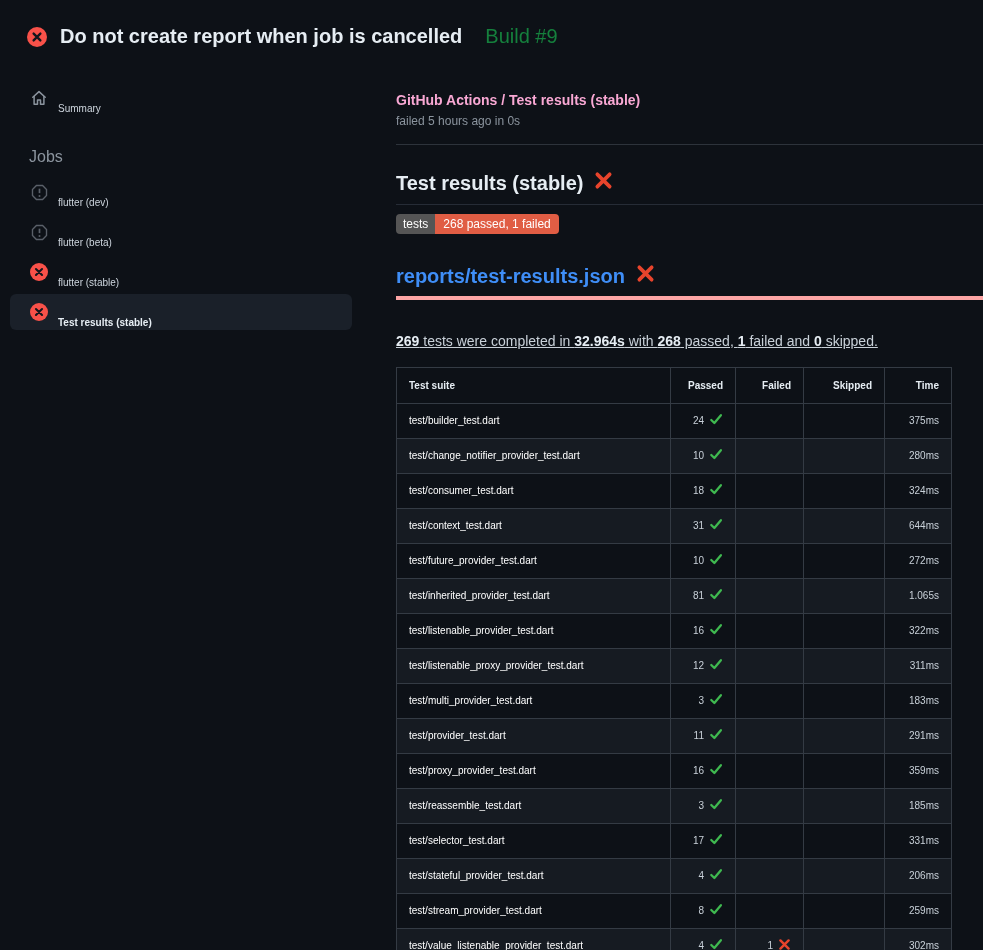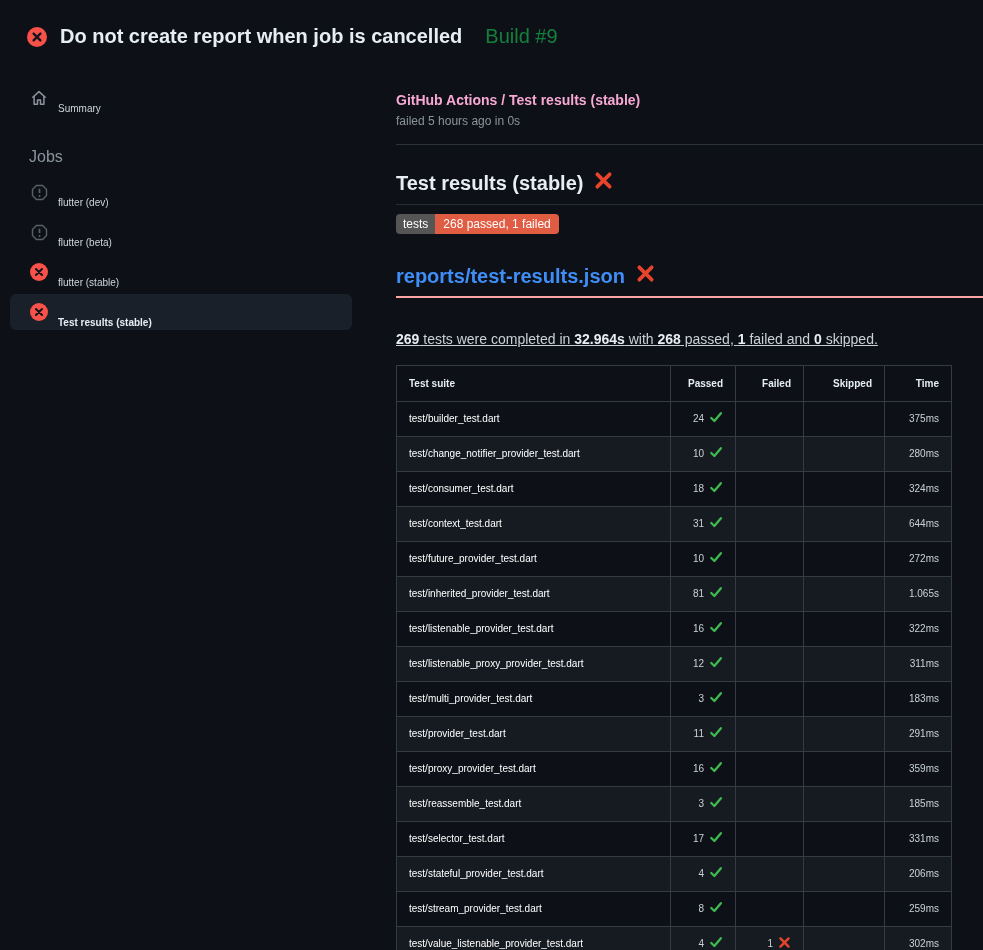--- a/index.html
+++ b/index.html
@@ -73,21 +73,21 @@
   }
   .report-heading {
     margin-top: 30px;
     display: flex;
     align-items: center;
     gap: 11px;
     font-size: 20px;
     font-weight: 700;
     color: #3f8ef7;
     padding-bottom: 8px;
-    border-bottom: 2px solid #fca5a5;
+    border-bottom: 4px solid #fca5a5;
   }
 
   .badge {
     display: inline-flex;
     margin-top: 9px;
     height: 20px;
     line-height: 20px;
     font-size: 12px;
     color: #ffffff;
     border-radius: 4px;

